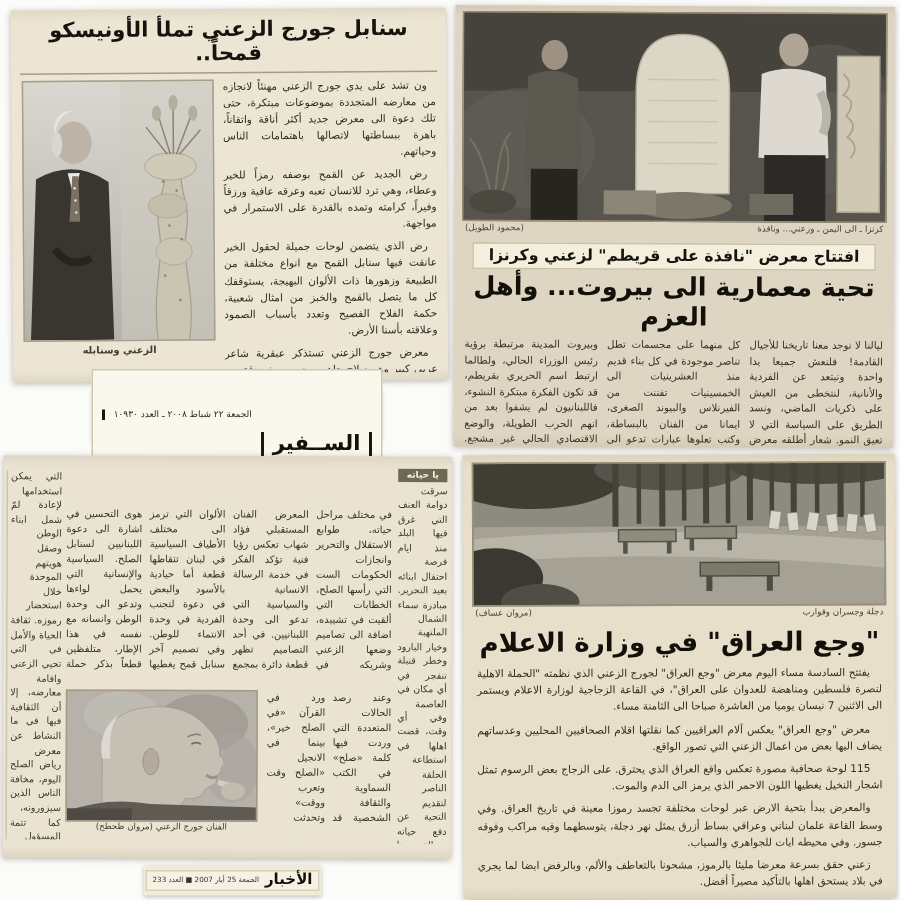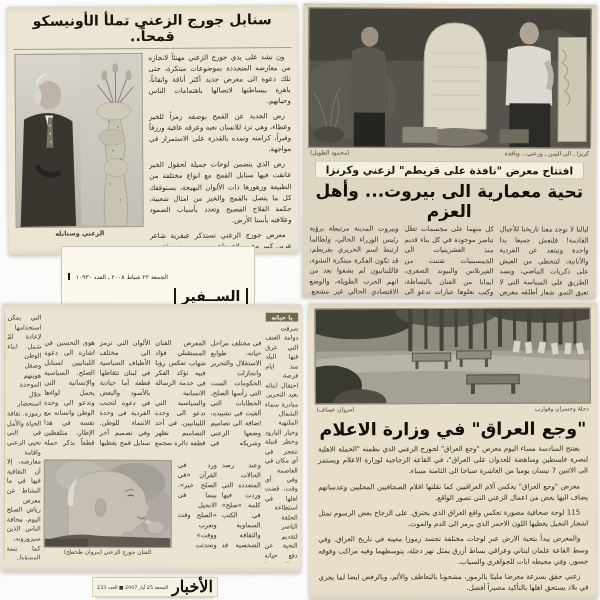--- a/index.html
+++ b/index.html
@@ -94,21 +94,21 @@
   .bl-lowertext{
     flex:1;column-count:2;column-gap:5px;overflow:hidden;
     font-size:6.6px;line-height:1.52;text-align:justify;color:#37311f;
   }
   .bl-photocol{width:128px;flex:0 0 128px;display:flex;flex-direction:column;}
   .bl-photo{margin:0;border:1px solid #a49b85;background:#b3afa7;height:86px;overflow:hidden;}
   .bl-photo svg{display:block;width:100%;height:100%;}
   .bl-caption{font-size:5.8px;text-align:center;padding-top:1px;color:#423b2e;}
   .bl-masthead{left:96px;top:577px;width:118px;height:20px;}
   .bl-mast-inner{display:flex;align-items:center;gap:4px;background:#f6f2e3;padding:1px 4px;border:1px solid #d6cfba;}
-  .bl-mast-logo{font-weight:bold;font-size:16px;color:#13100a;line-height:1;font-family:Liberation Serif, serif;}
+  .bl-mast-logo{font-weight:bold;font-size:10px;color:#13100a;line-height:1;}
   .bl-mast-date{font-size:4.8px;color:#35302a;white-space:nowrap;}
 
   
   .clip-br{left:309px;top:303px;width:288px;height:296px;background:#e7dfca;transform:rotate(-.2deg);}
   .br-photo{margin:5px 6px 0;border:1px solid #9b9279;background:#8d8a80;height:94px;overflow:hidden;}
   .br-photo svg{display:block;width:100%;height:100%;}
   .br-caption-row{display:flex;justify-content:space-between;padding:2px 8px 1px;font-size:5.8px;color:#4a4234;}
   .br-headline{
     margin:6px 8px 5px;font-size:17.5px;font-weight:bold;text-align:center;color:#121009;
   }

